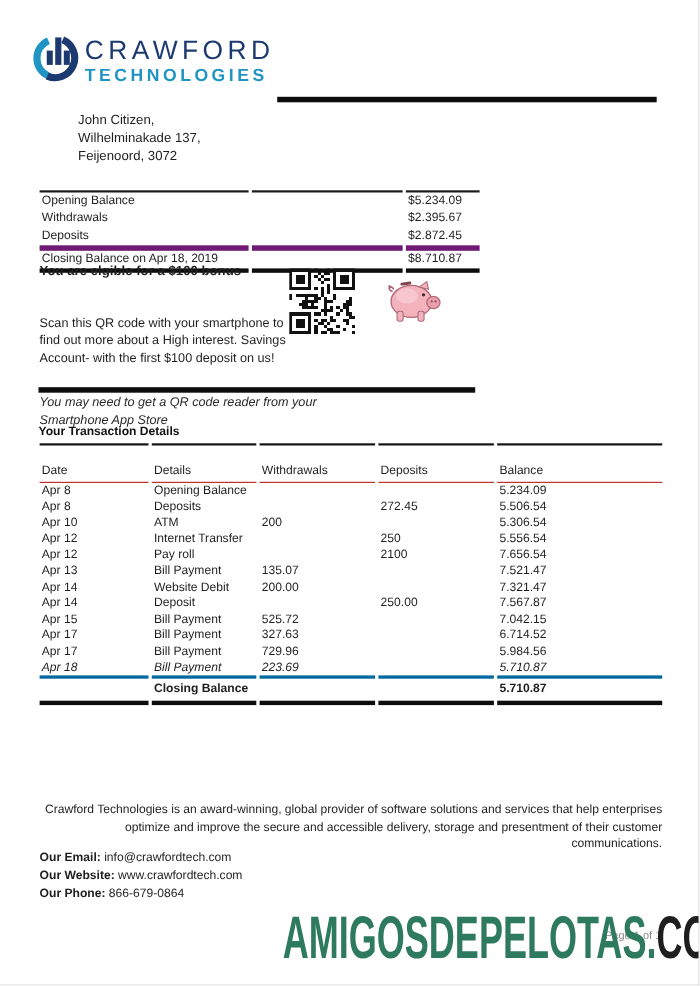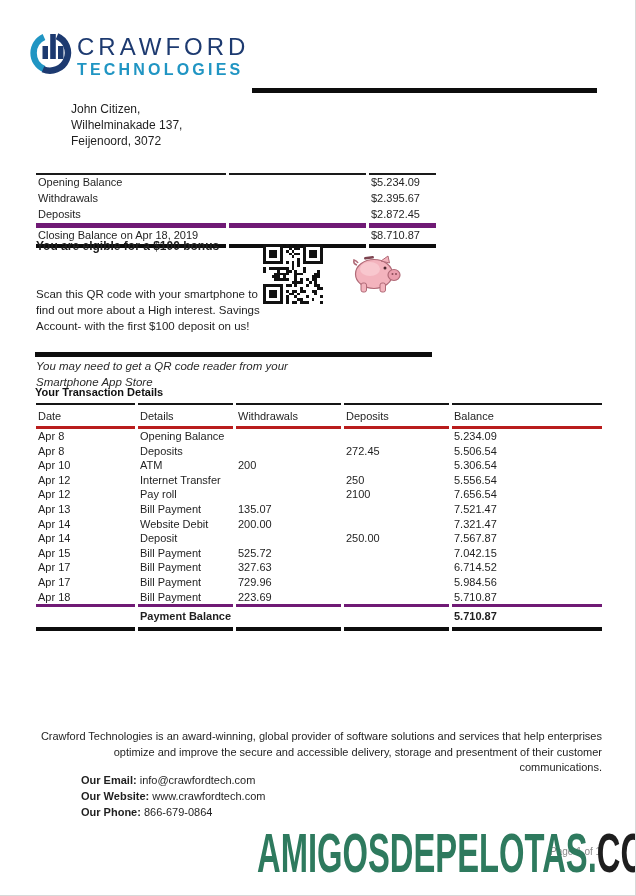--- a/index.html
+++ b/index.html
@@ -29,28 +29,28 @@
   .promo-title { position:absolute; left:36px; top:239px; font-size:12px; font-weight:bold; }
   .promo-body  { position:absolute; left:36px; top:256px; width:238px; font-size:11.5px; line-height:16px;margin-top:30px; }
   .promo-note  { position:absolute; left:36px; top:322px; width:262px; font-size:11.5px; line-height:16px; font-style:italic; color:#2b2b2b;margin-top:36px; }
   .qr { position:absolute; left:263px; top:244px; width:60px; height:60px; }
   .piggy { position:absolute; left:350px; top:249px; width:52px; height:47px; }
   .bar-promo { position:absolute; left:35px; top:352px; width:397px; height:5px; background:#0d0d0d; }
   
   .tx-heading { position:absolute; left:35px; top:386px; font-size:11px; font-weight:bold; color:#111; }
   .tx-wrap { position:absolute; left:33px; top:403px; }
   table.tx { border-collapse:separate; border-spacing:3px 0; table-layout:fixed; width:570px; font-size:11px; }
-  .tx th { font-weight:normal; text-align:left; padding:5px 2px 4px; border-top:2px solid #151515; border-bottom:3px solid #b91c1c; line-height:12px; white-space:nowrap; }
+  .tx th { font-weight:normal; text-align:left; padding:17px 2px 4px; border-top:2px solid #151515; border-bottom:1px solid #b91c1c; line-height:12px; white-space:nowrap; }
   .tx td { padding:1px 2px; line-height:12.6px; white-space:nowrap; overflow:hidden; }
-  .tx tbody tr:last-child td { border-bottom:3px solid #701a75; }
+  .tx tbody tr:last-child td { border-bottom:3px solid #0369a1;font-style:italic; }
   .tx tr.closing td { font-weight:bold; border-bottom:4px solid #0d0d0d; padding-top:3px; padding-bottom:4px; }
   .tx .c-date{width:99px;} .tx .c-details{width:95px;} .tx .c-wd{width:105px;} .tx .c-dep{width:105px;} .tx .c-bal{width:150px;}
   
   .about { position:absolute; left:36px; top:729px; width:566px; font-size:11px; line-height:15.5px;text-align:right; }
-  .contact { position:absolute; left:36px; top:772px; font-size:11px; line-height:16px;margin-left:45px; }
+  .contact { position:absolute; left:36px; top:772px; font-size:11px; line-height:16px; }
   .contact b { font-weight:bold; }
   .questions { position:absolute; left:273px; top:772px; width:332px; font-size:11px; line-height:15.5px; }
   .page-number { position:absolute; left:550px; top:846px; font-size:10px; color:#8a8a8a; z-index:1; }
   
   .watermark { position:absolute; left:257px; top:827px; z-index:2; white-space:nowrap;
     font-size:52px; font-weight:bold; line-height:50px; letter-spacing:0;
     transform:scale(0.63,1.05); transform-origin:left top; }
   .wm-green { color:#2e7a5e; } .wm-dark { color:#1e1e1e; }
 </style>
 </head>
@@ -352,21 +352,21 @@
             <td>Apr 18</td>
             <td>Bill Payment</td>
             <td>223.69</td>
             <td></td>
             <td>5.710.87</td>
           </tr>
         </tbody>
       <tfoot>
           <tr class="closing">
             <td></td>
-            <td>Payment Balance</td>
+            <td>Closing Balance</td>
             <td></td>
             <td></td>
             <td>5.710.87</td>
           </tr>
         </tfoot>
     </table>
   </div>
 
   <div class="about">Crawford Technologies is an award-winning, global provider of software solutions and services that help enterprises optimize and improve the secure and accessible delivery, storage and presentment of their customer communications.</div>
 

